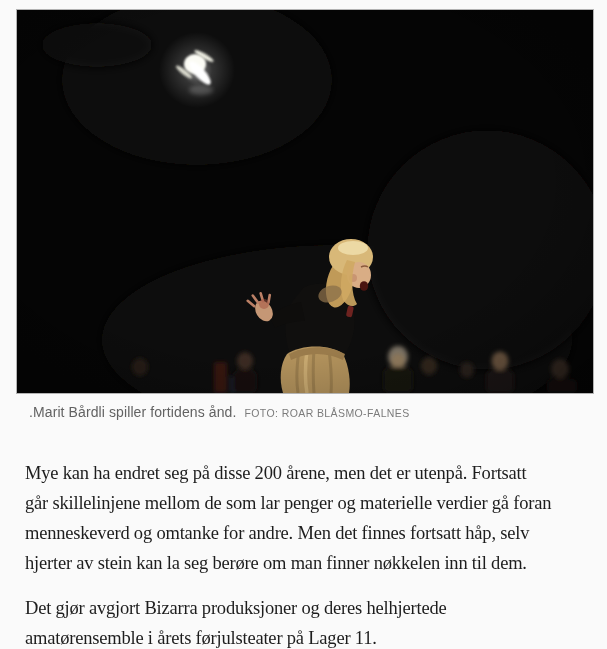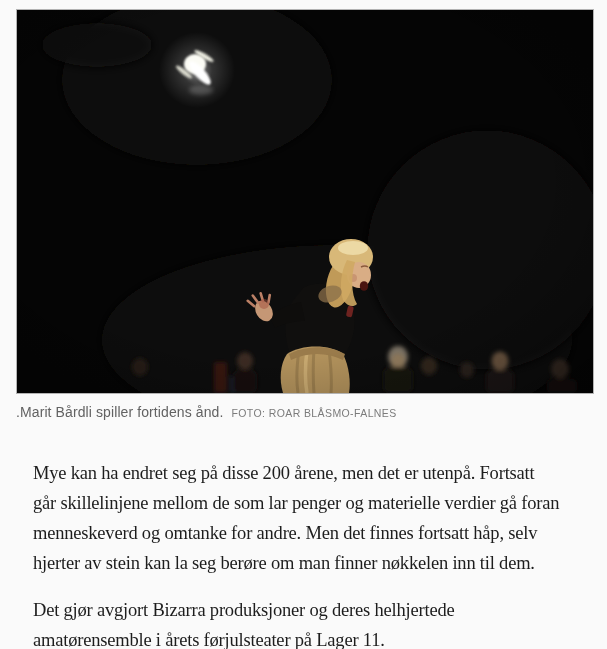--- a/index.html
+++ b/index.html
@@ -17,21 +17,21 @@
   }
   .photo-frame {
     width: 576px;
     height: 383px;
     border: 1px solid #b3b3b3;
     background: #050505;
     box-sizing: content-box;
   }
   .photo-frame svg { display: block; }
   figcaption {
-    margin: 9px 0 0 0;
+    margin: 9px 0 0 13px;
     font-family: "Liberation Sans", sans-serif;
     white-space: nowrap;
   }
   .cap {
     font-size: 14px;
     color: #626262;
     letter-spacing: 0.1px;
   }
   .credit {
     font-size: 10.5px;
@@ -41,21 +41,21 @@
   }
   .body-text {
     margin: 37px 6px 0 16px;
     font-family: "Liberation Serif", "DejaVu Serif", serif;
     font-size: 18.5px;
     line-height: 30px;
     color: #1d1d1d;
     letter-spacing: -0.2px;
   }
   .par {
-    margin: 17px;
+    margin: 9px;
     white-space: pre-line;
   }
   .par + .par { margin-top: 15px; }
 </style>
 </head>
 <body>
 
 <main>
 
   <figure>

